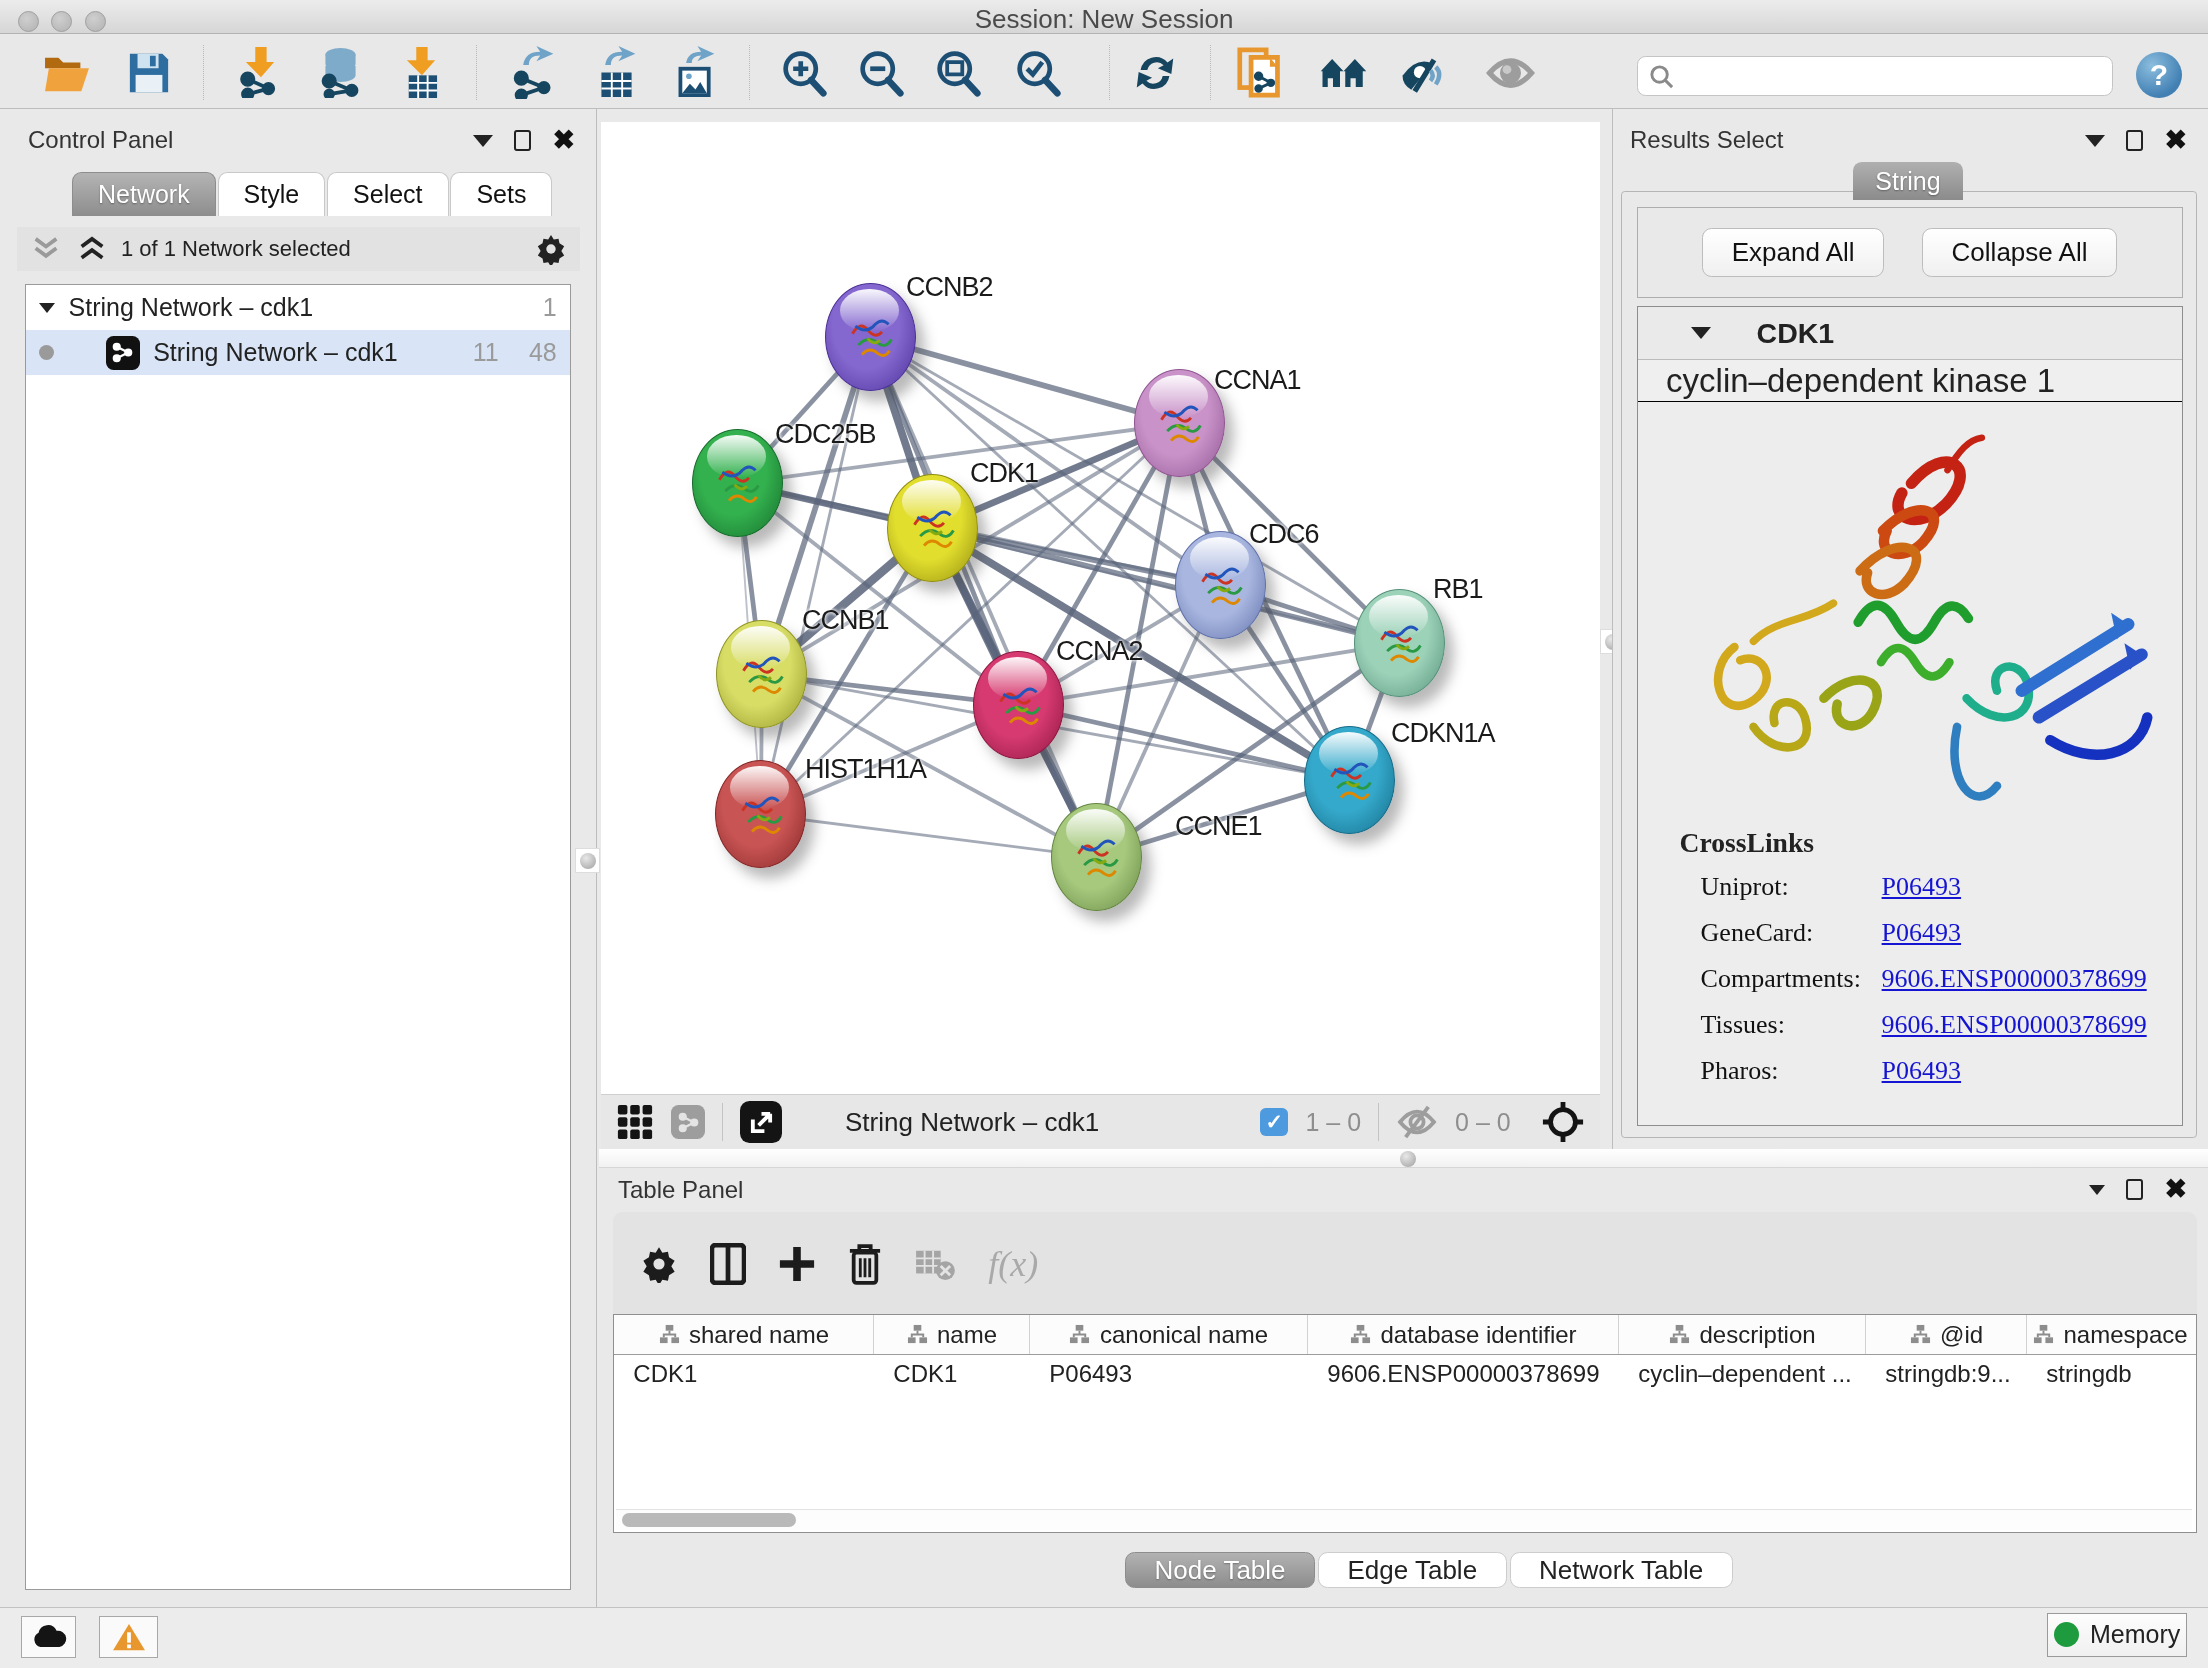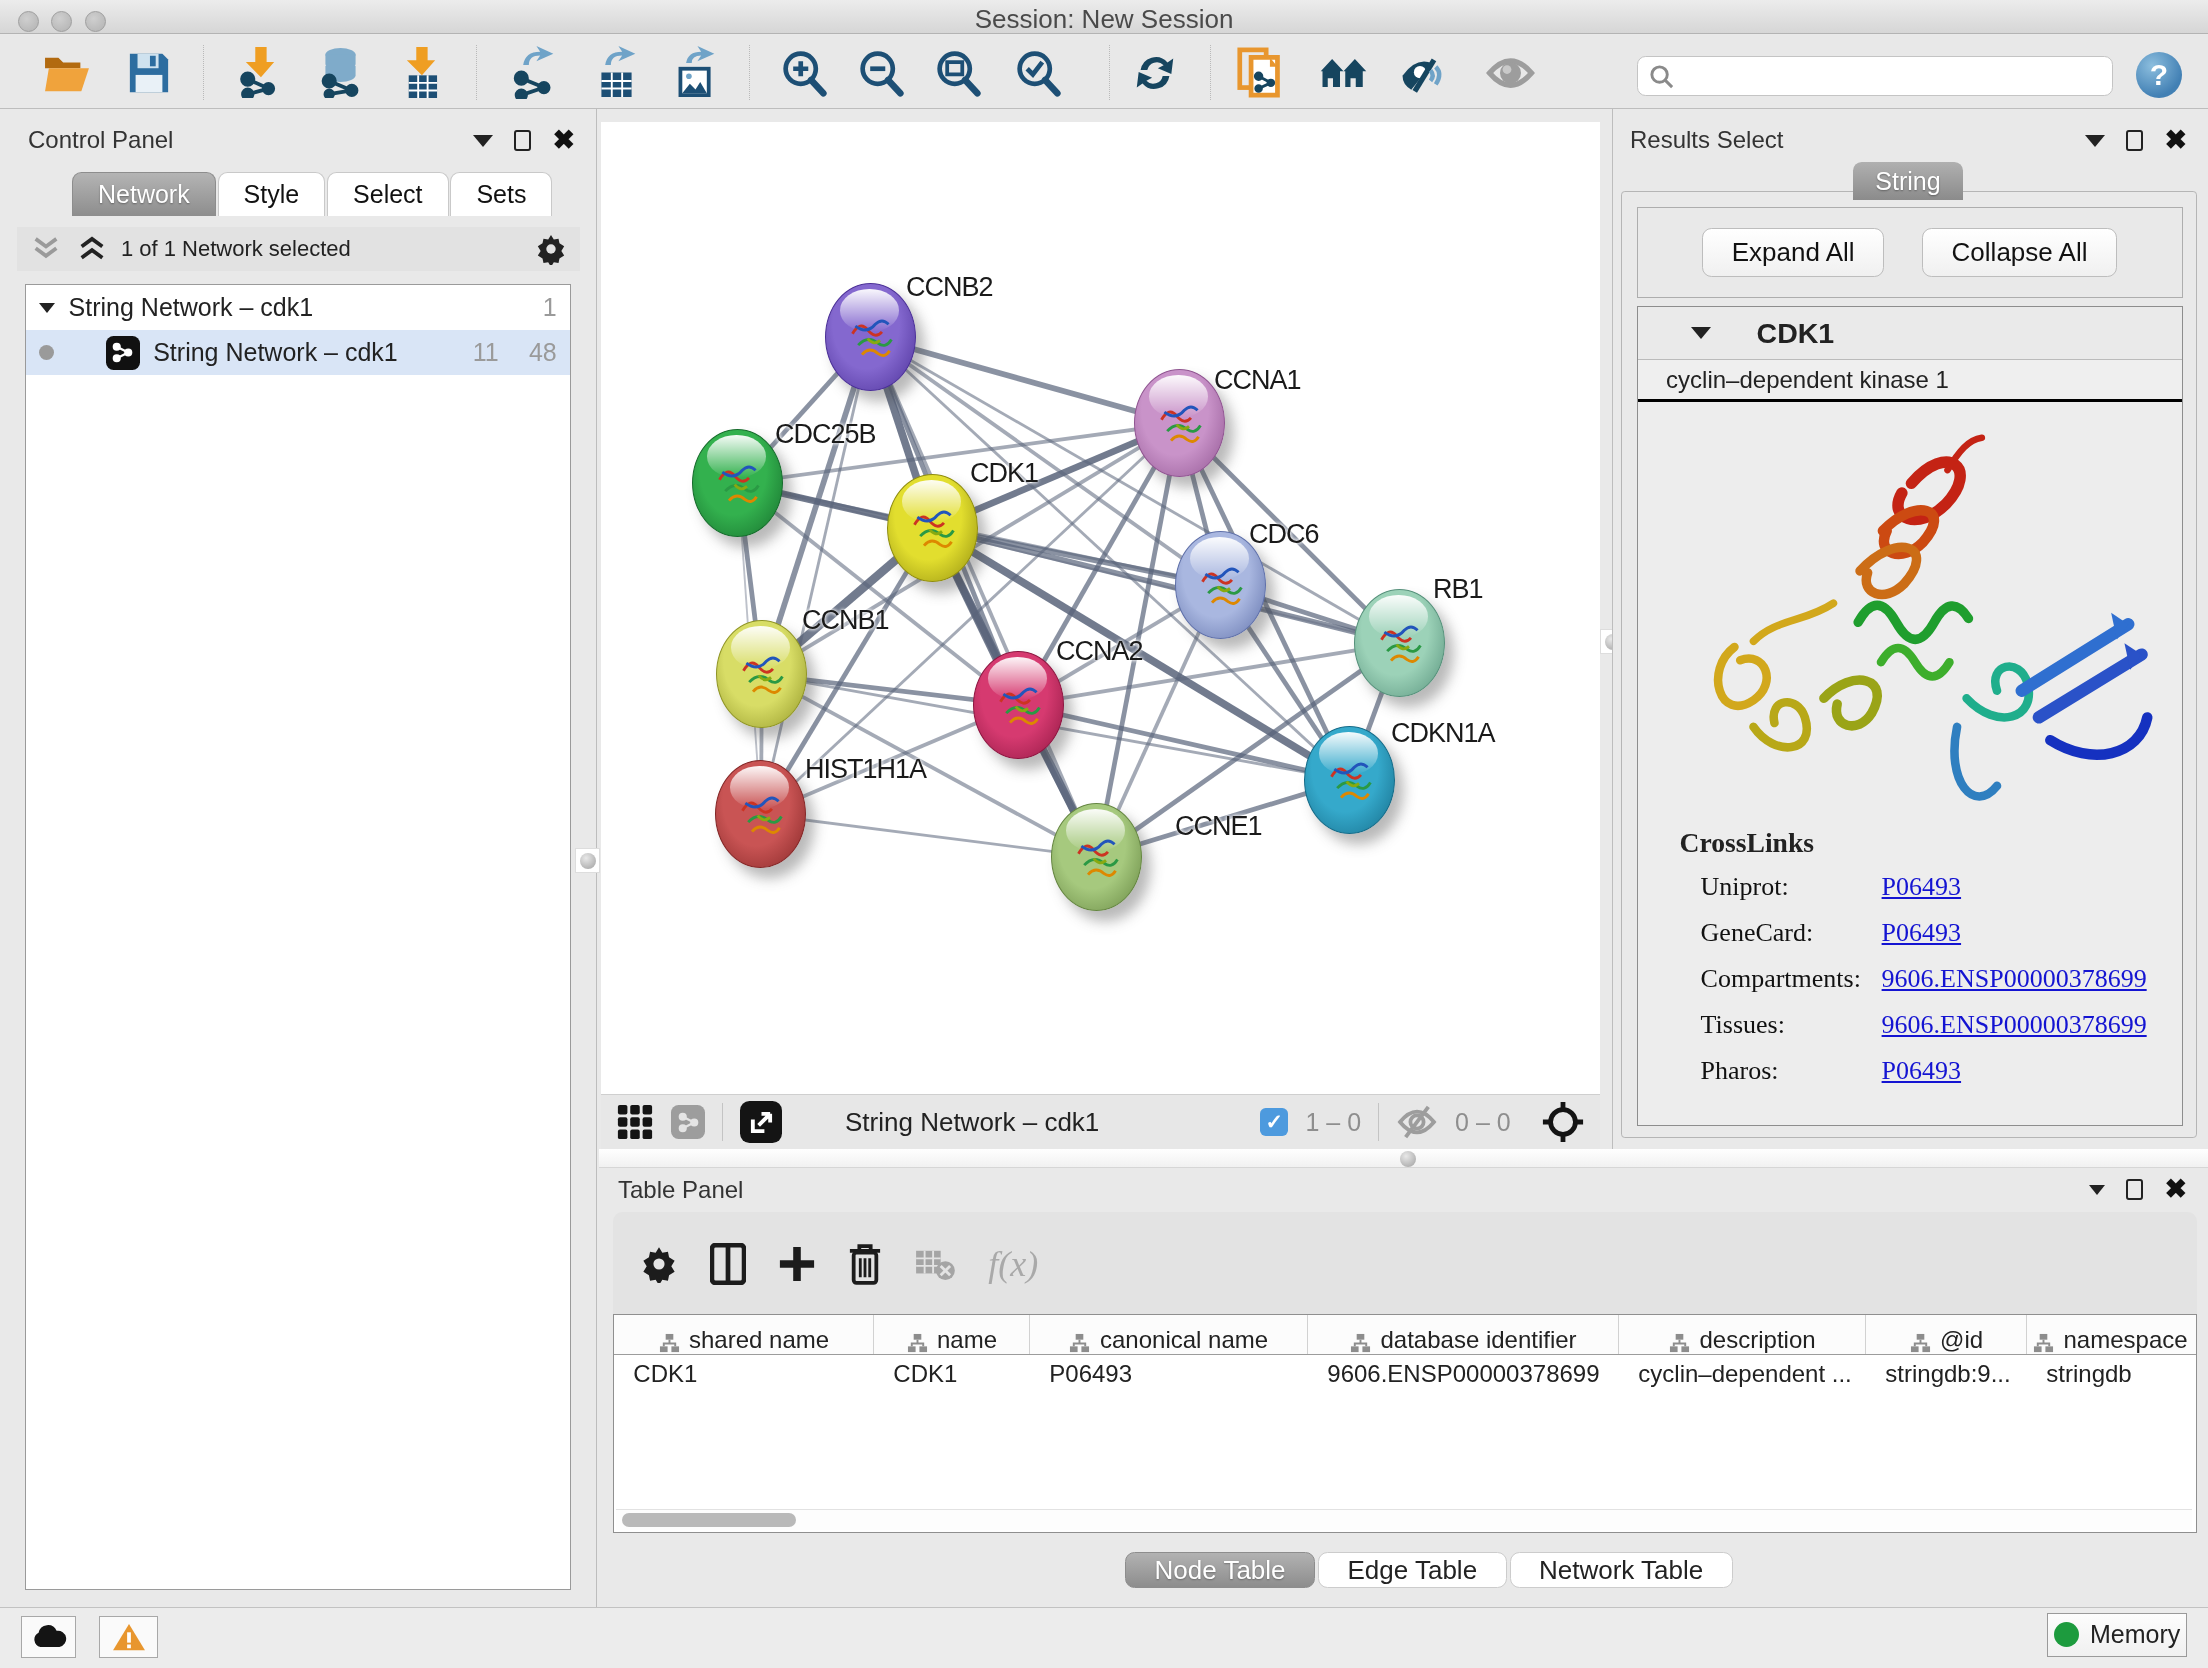--- a/index.html
+++ b/index.html
@@ -82,36 +82,36 @@
     background:linear-gradient(#b0b0b0,#8b8b8b); border-radius:8.6px 8.6px 0 0; color:#fff; font-size:25px;
     display:flex; align-items:center; justify-content:center; text-shadow:0 1px 1.9px rgba(0,0,0,.35); }
   .rp-btnbox { position:absolute; left:15px; top:15px; width:546px; height:91px; border:1px solid #adadad;
     display:flex; align-items:center; justify-content:center; gap:38px; background:#e9e9e9; }
   .btn { background:linear-gradient(#ffffff,#f0f0f0); border:1px solid #bdbdbd; border-radius:9.5px;
     font-size:26px; color:#111; padding:7.6px 28.5px; }
   .cdk1box { position:absolute; left:15px; top:114px; width:546px; height:820px; border:1px solid #8d8d8d; background:#ededed; }
   .cdk1head { height:53px; border-bottom:1px solid #bbb; display:flex; align-items:center; background:#eaeaea; }
   .cdk1head .caret-down { margin-left:53px; }
   .cdk1head .t { font-size:28.5px; font-weight:bold; margin-left:46px; }
-  .cdk1desc { height:42px; border-bottom:3px solid #000000; display:flex; align-items:center; padding-left:28.5px; font-size:24px; background:#efefef; }
+  .cdk1desc { height:42px; border-bottom:1px solid #000000; display:flex; align-items:center; padding-left:28.5px; font-size:33px; background:#efefef; }
   .crosslinks { position:absolute; left:0; top:514px; width:100%; font-family:"Liberation Serif", serif; }
   .cl-title { font-size:27.6px; font-weight:bold; margin:5.7px 0 13.3px 42px;font-family:Liberation Serif, serif; }
   .cl-row { display:flex; margin:0 0 16px 63px; font-size:26px; }
   .cl-row .l { width:181px; color:#111; }
   .cl-row a { color:#1414d2; text-decoration:underline; }
 
   
   .table-panel { position:absolute; left:599px; top:1168px; width:1609px; height:439px; background:#e9e9e9; }
   .tp-header { position:absolute; left:19px; top:7.6px; }
   .tp-ctrls { position:absolute; right:21px; top:11.4px; }
   .tp-toolbox { position:absolute; left:14.3px; top:44px; width:1584px; height:103px; background:#e3e3e3; border-radius:9.5px 9.5px 0 0; display:flex; align-items:center; gap:32px; padding-left:27px; }
   .fx { font-family:"Liberation Serif",serif; font-style:italic; font-size:36px; color:#a9a9a9; }
   .dtable { position:absolute; left:14.3px; top:146px; width:1584px; height:219px; background:#fff; border:1.9px solid #8f8f8f; }
   .thead { display:flex; height:40px; background:#fcfcfc; border-bottom:1.9px solid #9c9c9c; }
-  .th { display:flex; align-items:flex-end; justify-content:center; gap:9.5px; font-size:24px; color:#222;
+  .th { display:flex; align-items:center; justify-content:center; gap:9.5px; font-size:24px; color:#222;
     border-right:1px solid #d2d2d2; overflow:hidden; white-space:nowrap; flex:none; }
   .trow { display:flex; height:38px; }
   .td { font-size:24px; padding-left:19px; display:flex; align-items:center; overflow:hidden; white-space:nowrap; flex:none; }
   .hscroll { position:absolute; left:1.9px; bottom:1.9px; width:1576px; height:21px; background:#fdfdfd; border-top:1px solid #e2e2e2; }
   .hscroll i { position:absolute; left:5.7px; top:2.9px; width:174px; height:14.3px; background:#b9b9b9; border-radius:7.6px; display:block; }
   .btabs { position:absolute; left:526px; top:384px; display:flex; }
   .btab { height:36px; padding:0 28.5px; display:flex; align-items:center; background:#fff; border:1px solid #ccc;
     font-size:26px; border-radius:9.5px 9.5px 9.5px 9.5px; margin-right:2.9px; border-radius:9.5px; }
   .btab.sel { background:linear-gradient(#b2b2b2,#8d8d8d); color:#fff; text-shadow:0 1px 1.9px rgba(0,0,0,.3); border-color:#8d8d8d; }
 

